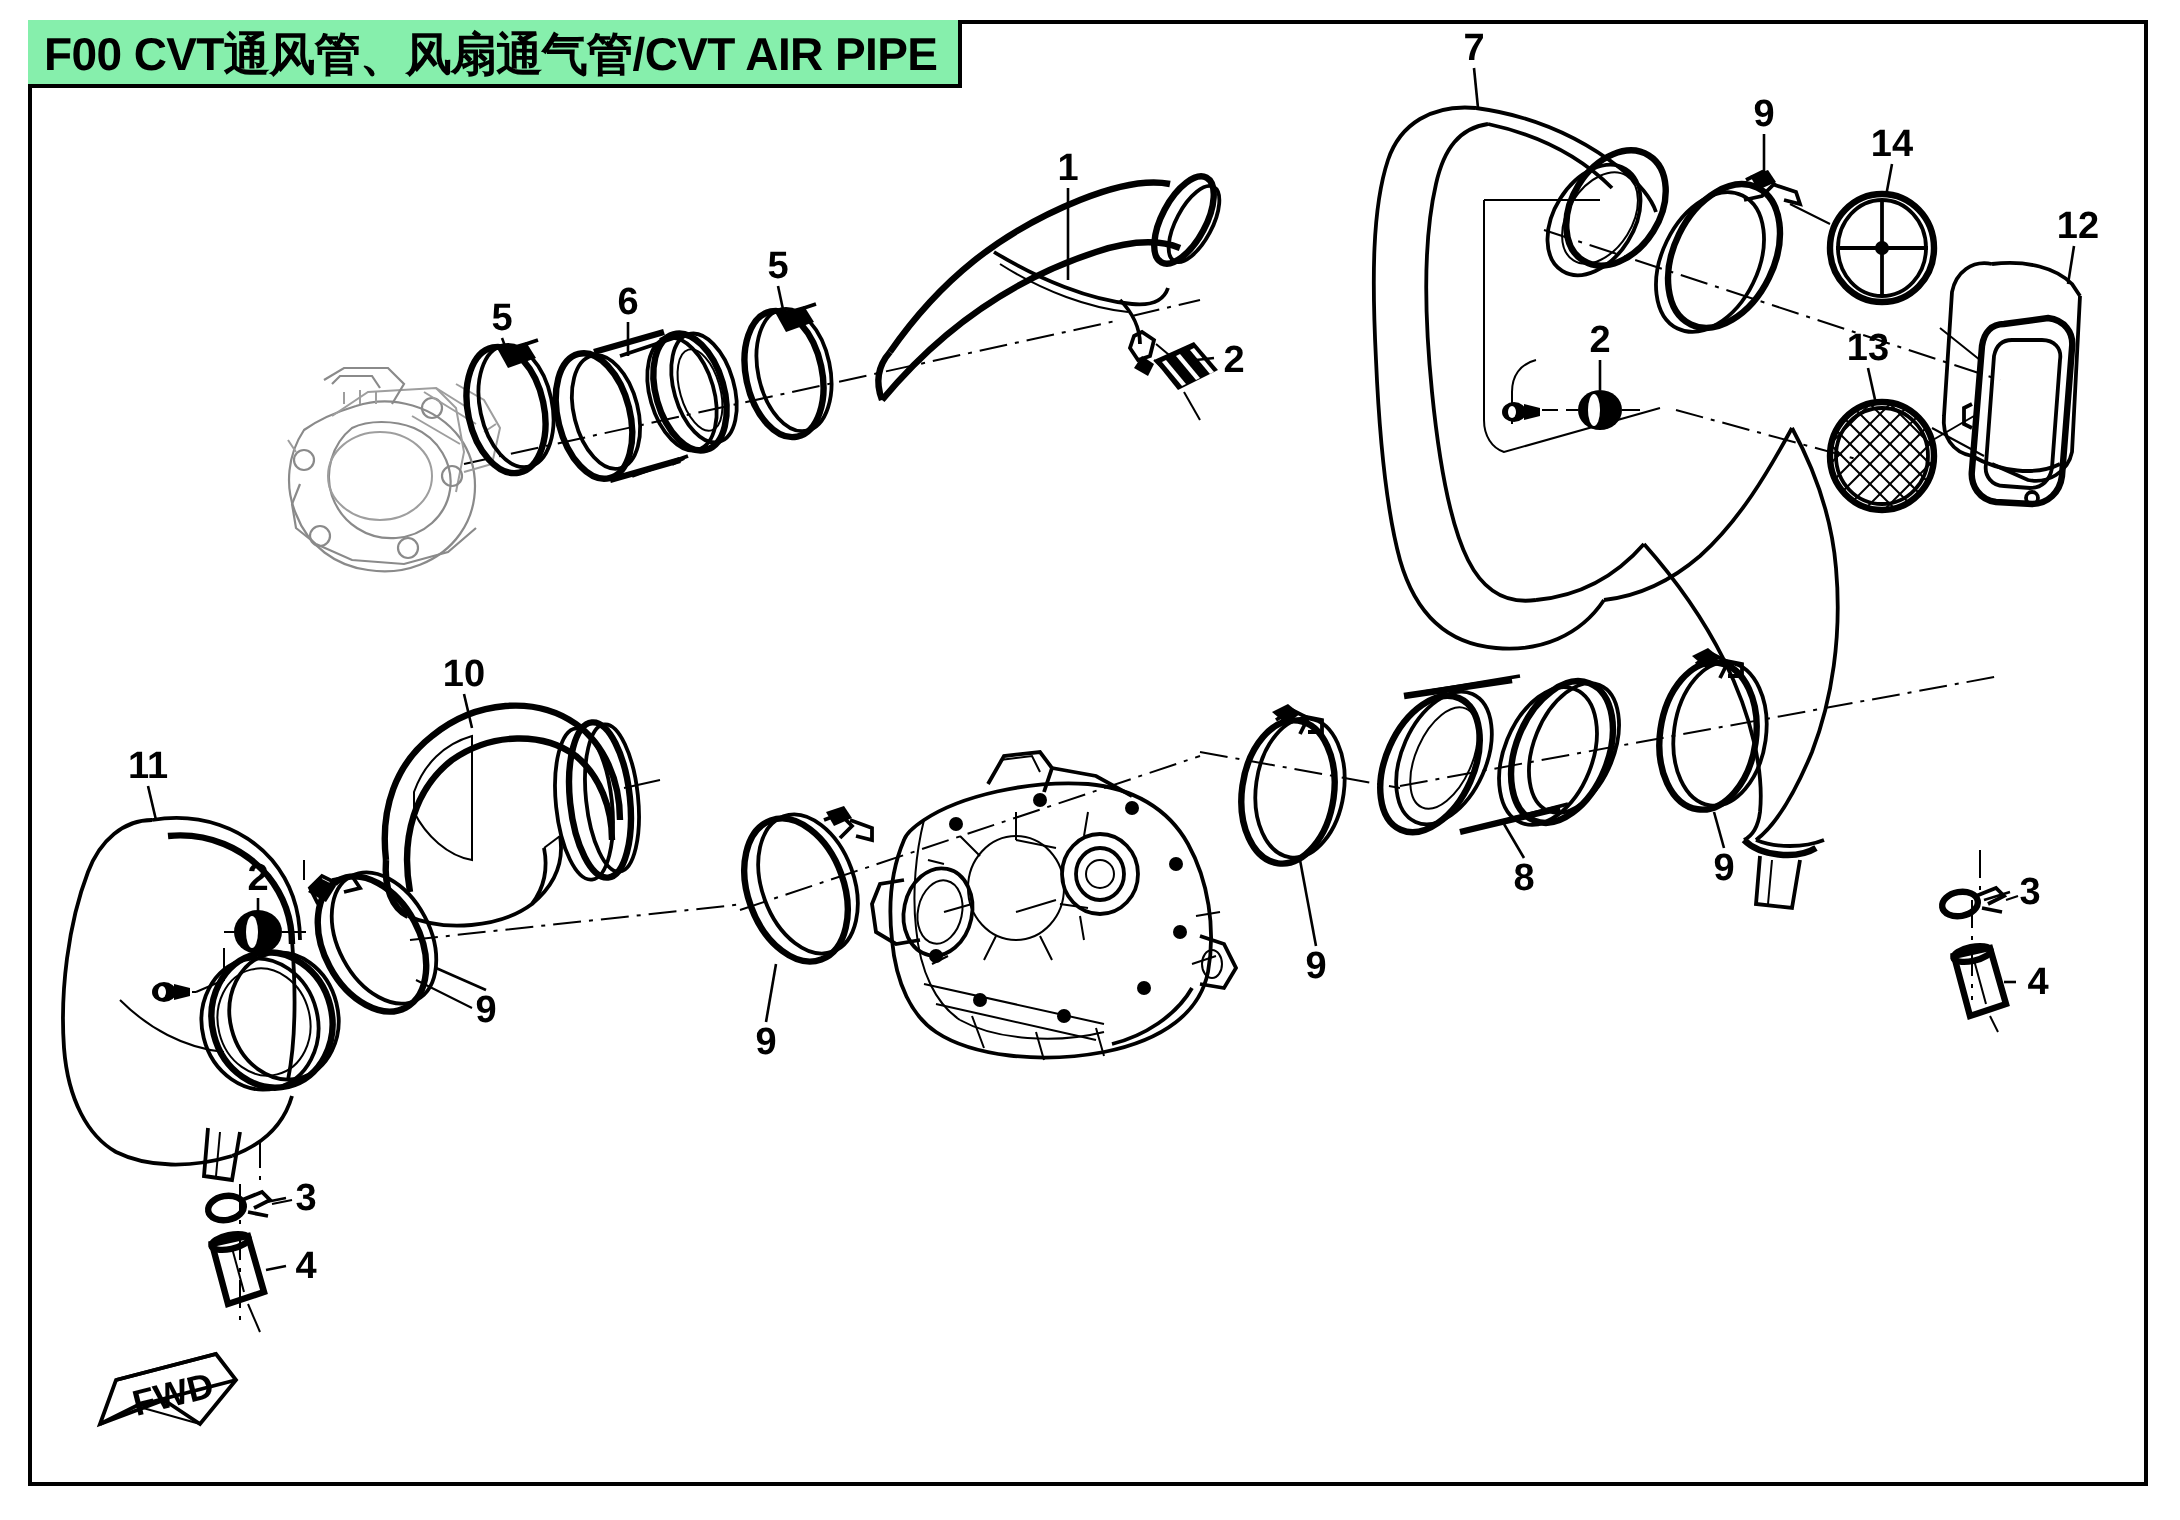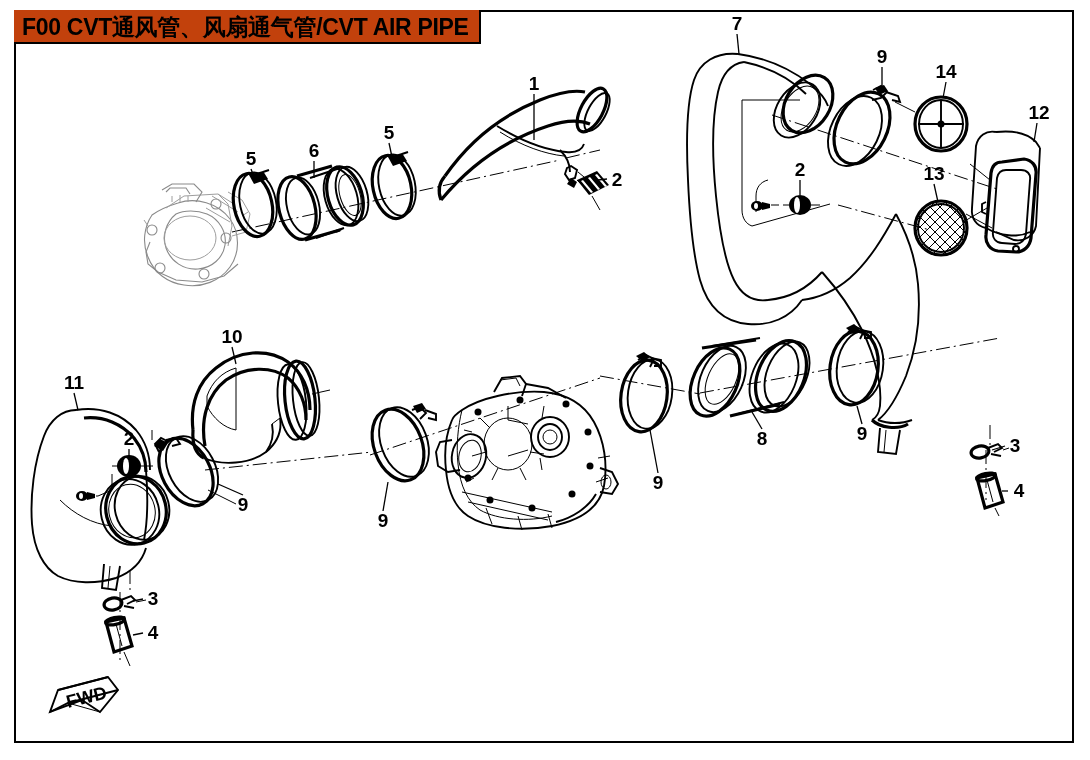--- a/index.html
+++ b/index.html
@@ -23,21 +23,21 @@
   
   #title-box{
     position:absolute;
     left:14px;top:10px;
     height:34px;
     border-right:2px solid #000;
     border-bottom:2px solid #000;
     box-sizing:border-box;
     padding:2px 10px 0 8px;
     display:flex;align-items:center;
-    background:#c2410c;
+    background:#86efac;
   }
   #title-text{
     font-size:23px;
     font-weight:bold;
     letter-spacing:-0.3px;
     white-space:nowrap;
     color:#000;
     font-family:"Liberation Sans","DejaVu Sans",sans-serif;
   }
   #canvas-wrap{

